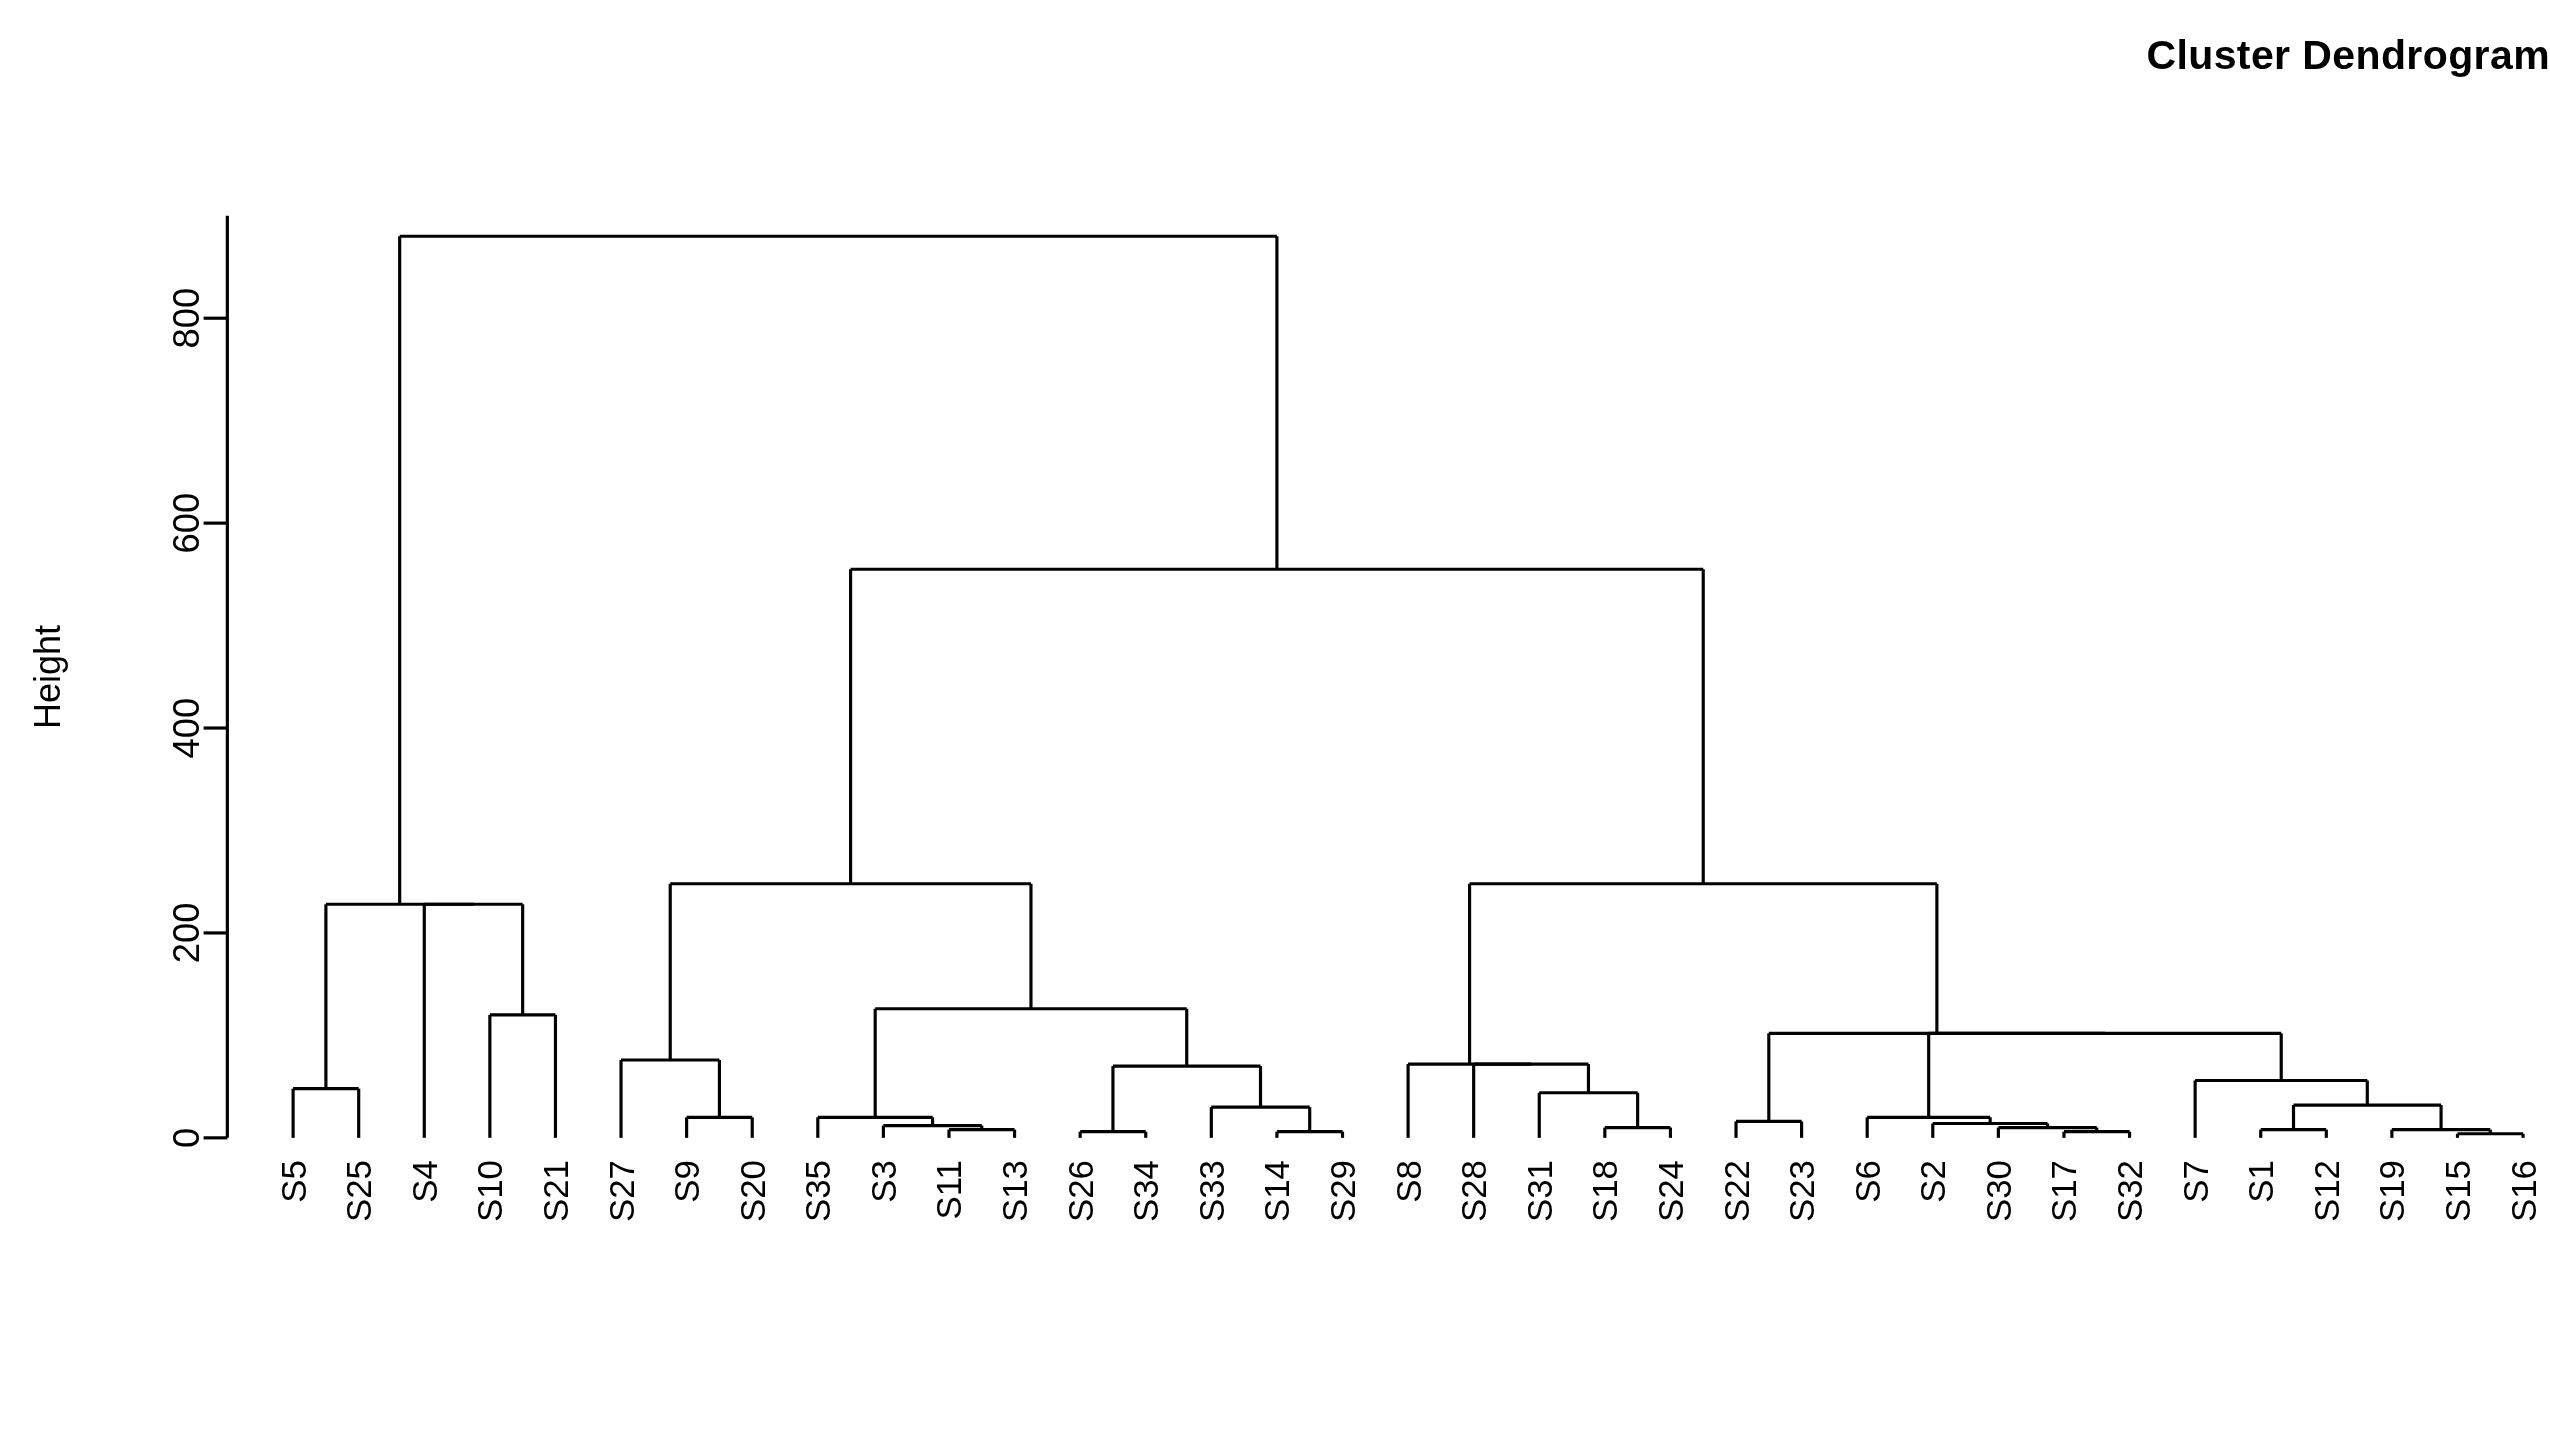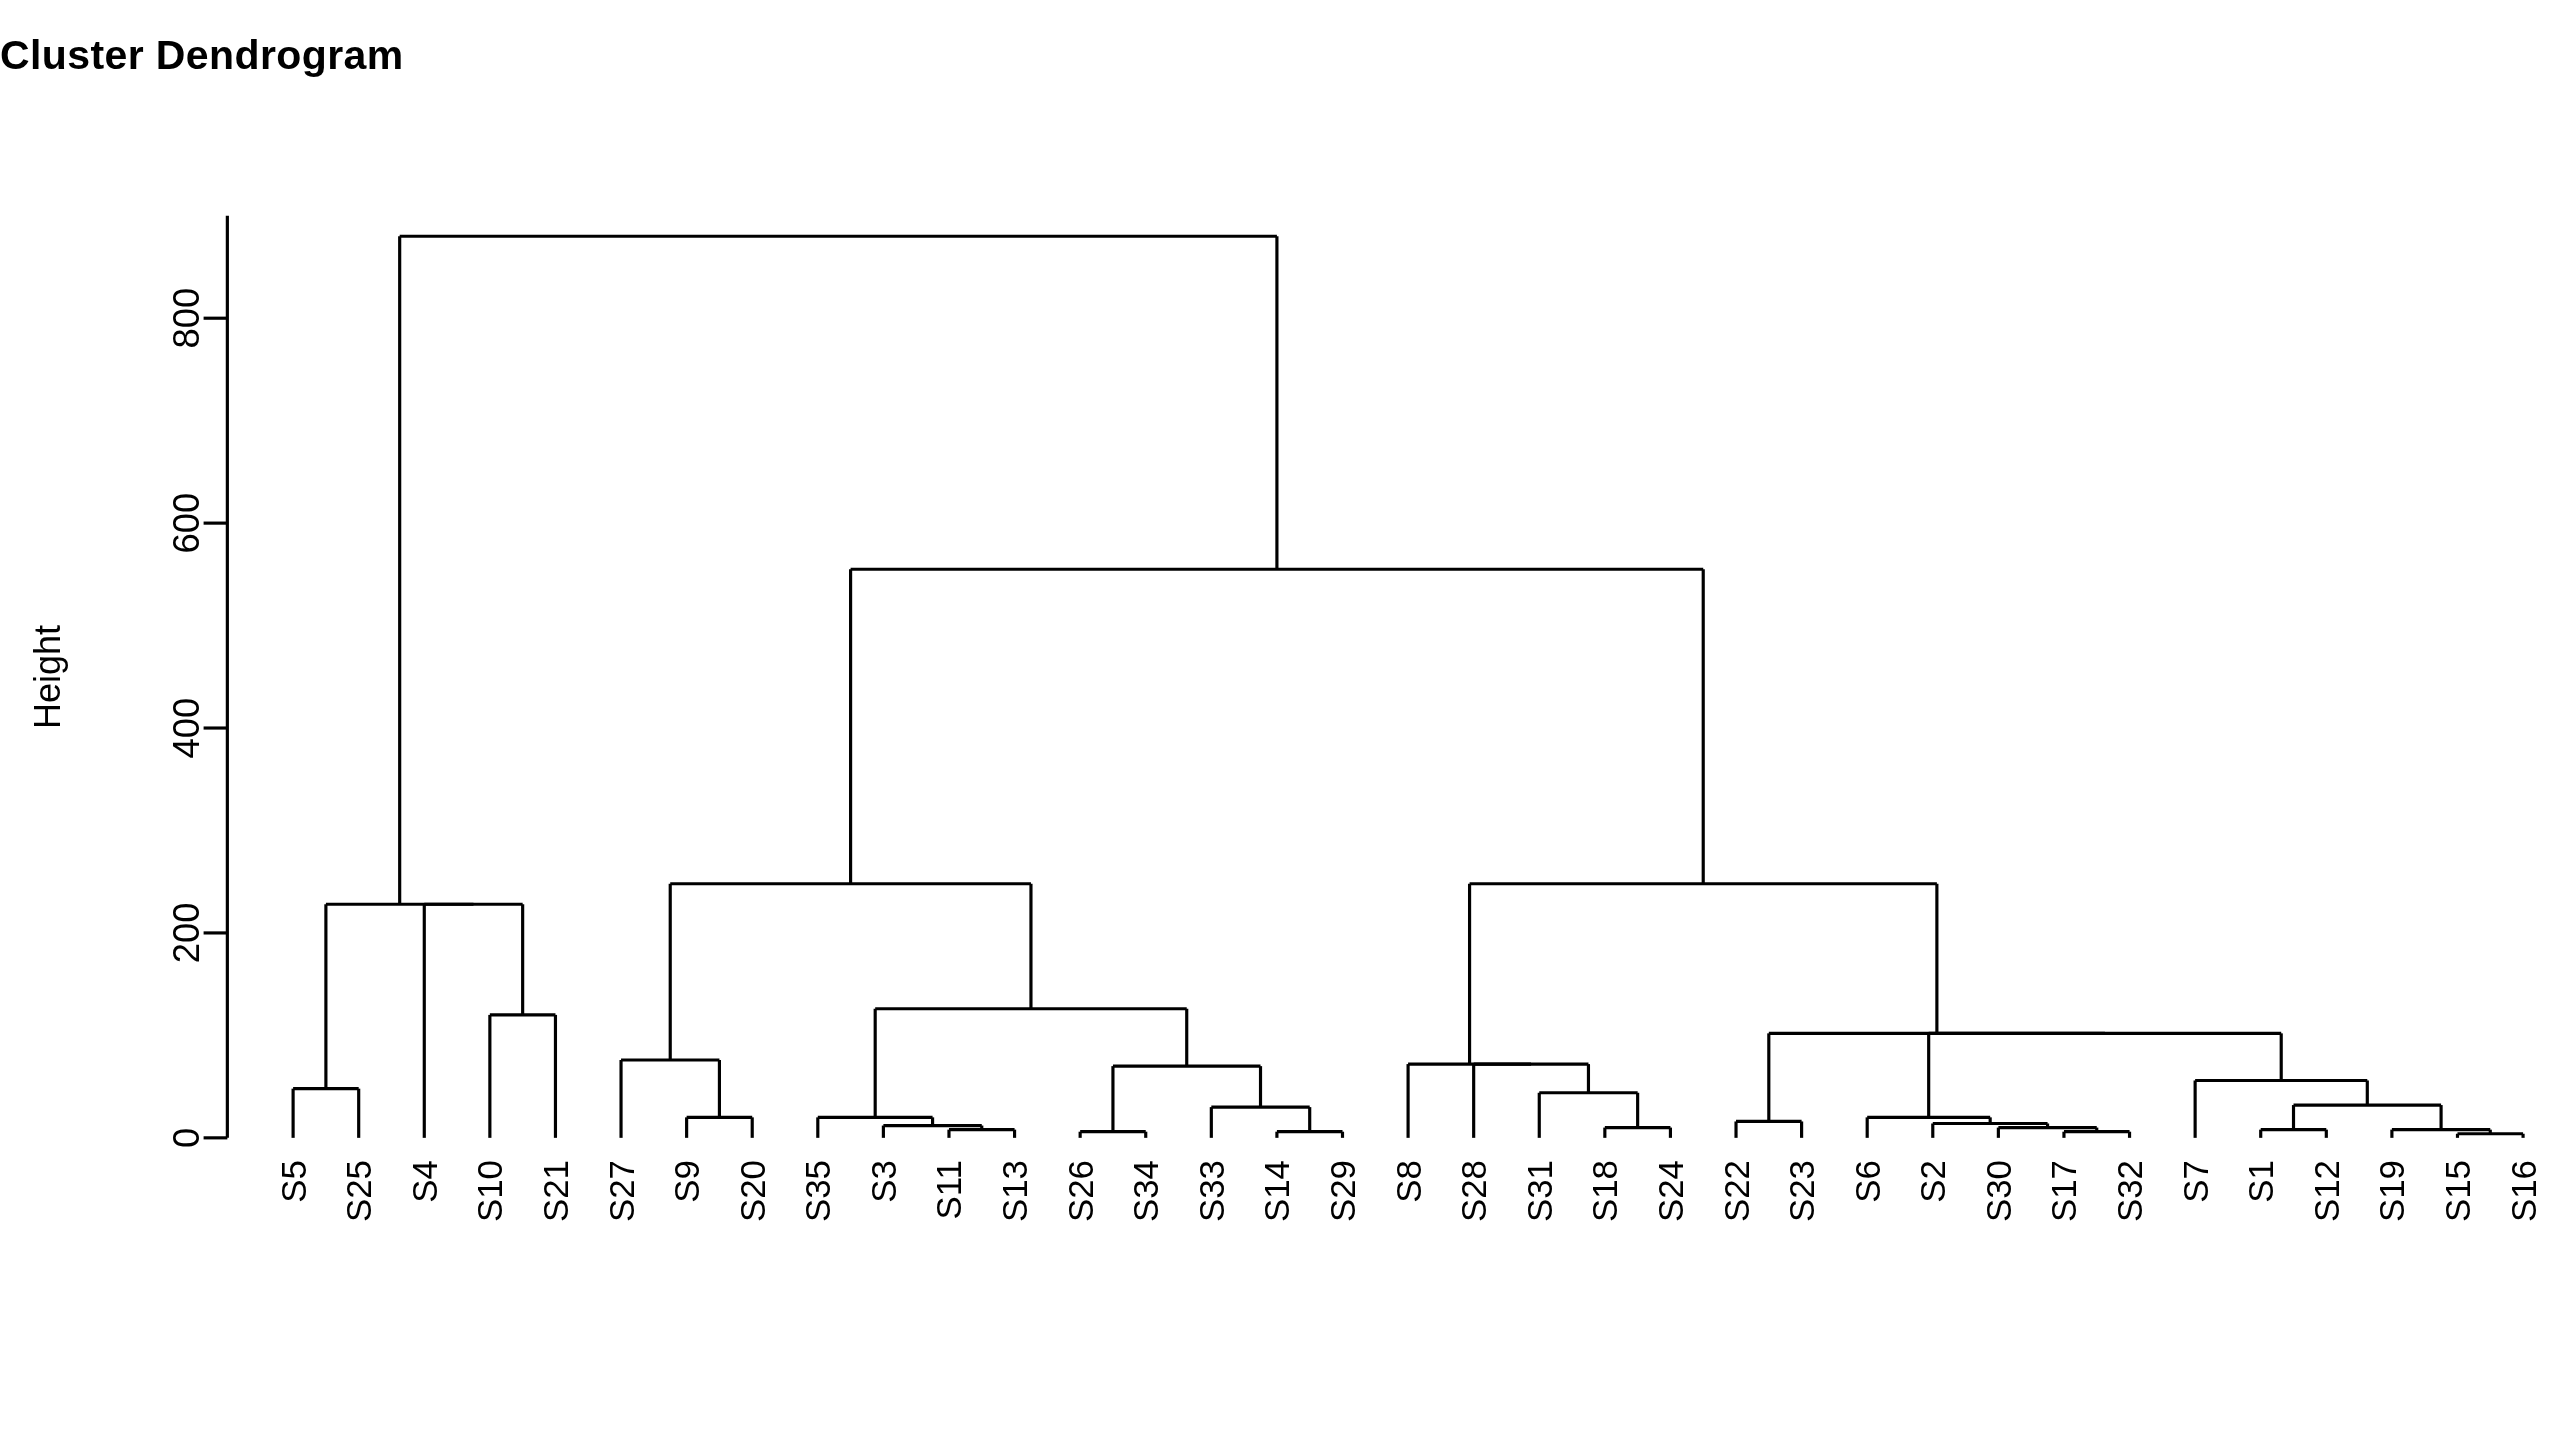--- a/index.html
+++ b/index.html
@@ -13,21 +13,21 @@
     height: 1455px;
     background: #ffffff;
     font-family: "Liberation Sans", sans-serif;
     overflow: hidden;
   }
   #title {
     position: absolute;
     left: 0;
     top: 32px;
     width: 2550px;
-    text-align: left;
+    text-align: right;
     font-size: 41px;
     font-weight: bold;
     color: #000000;
     letter-spacing: 0.4px;
   }
   #ylabel {
     position: absolute;
     left: -111px;
     top: 656px;
     width: 317px;

